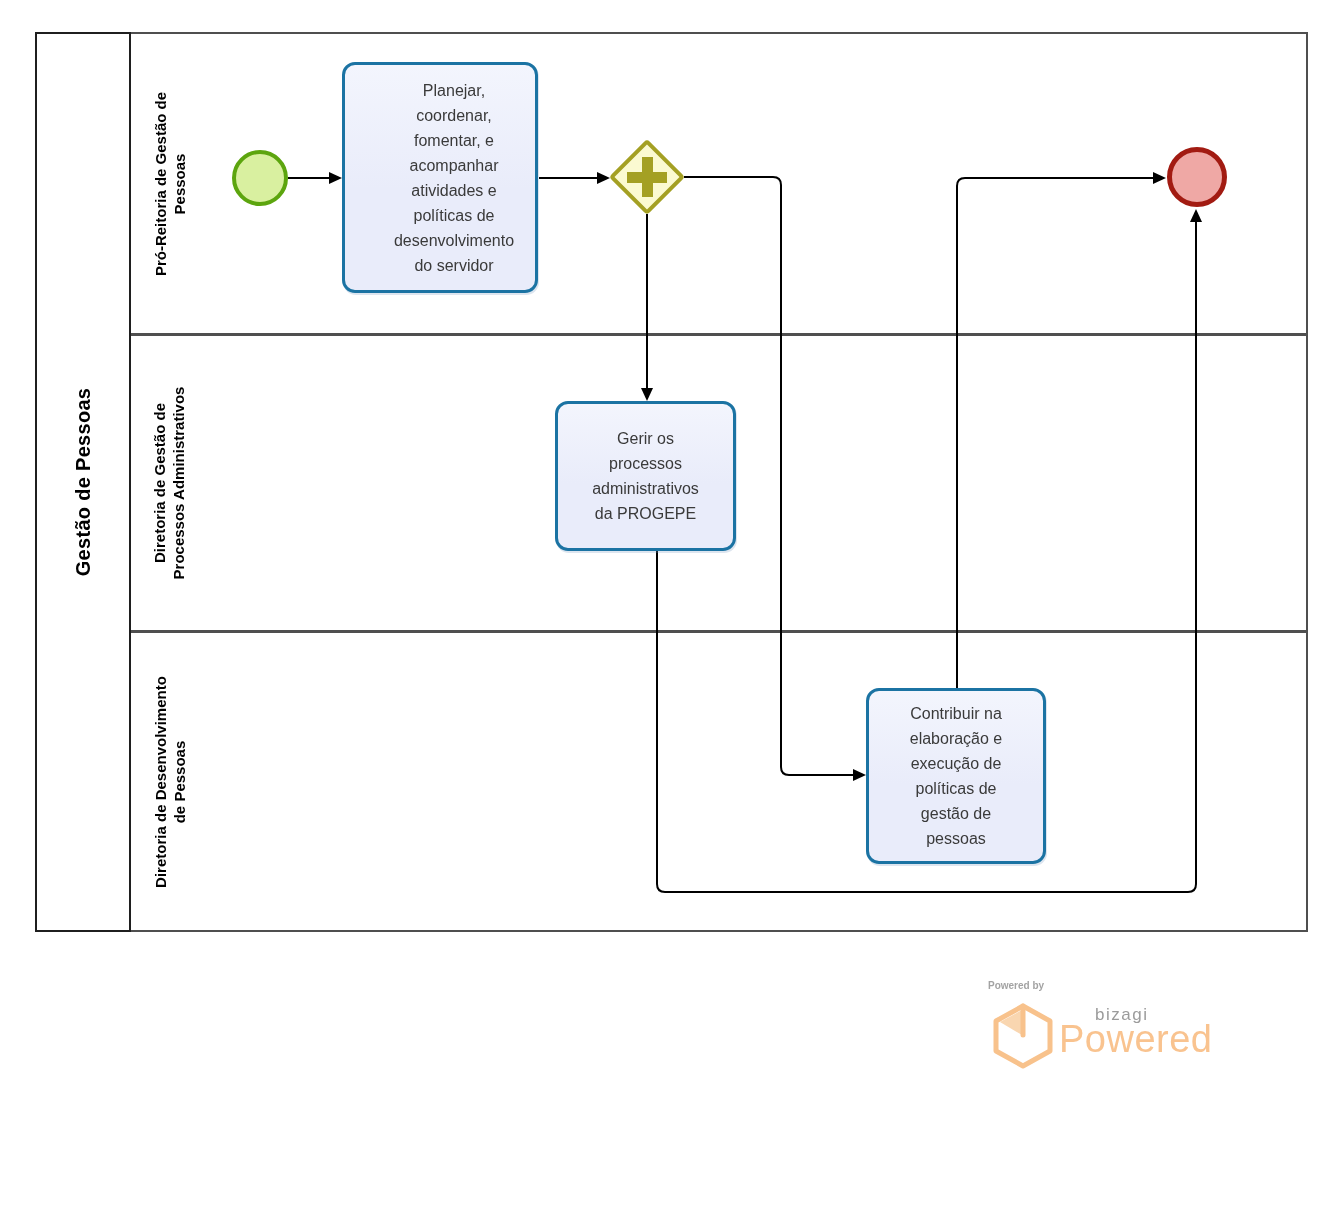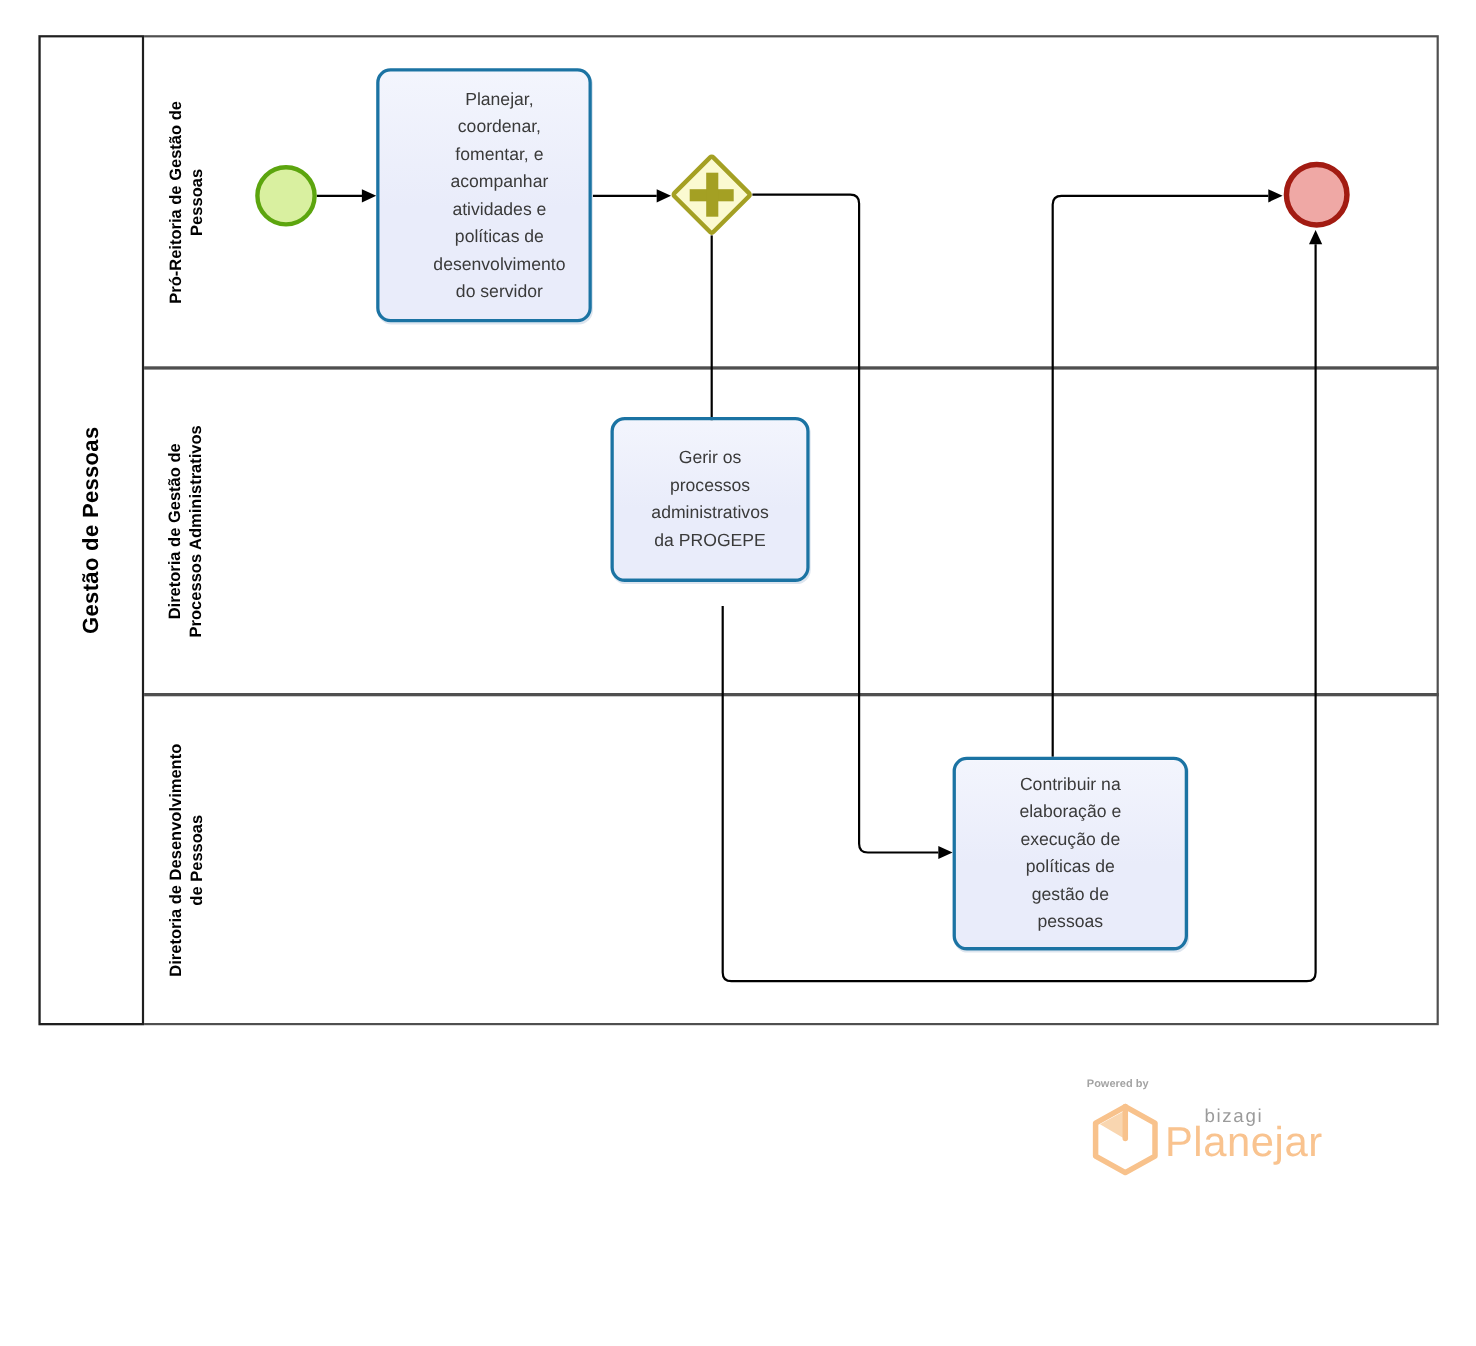--- a/index.html
+++ b/index.html
@@ -63,22 +63,22 @@
     align-items: center;
     justify-content: center;
     text-align: center;
     color: #3a3a3a;
     font-size: 16px;
     line-height: 25px;
     white-space: pre-line;
     box-shadow: 1px 2px 0 rgba(120,150,190,0.25);
   }
   .task.t1 { left: 342px; top: 62px;  width: 196px; height: 231px; padding-left: 28px; }
-  .task.t2 { left: 555px; top: 379px; width: 181px; height: 150px; }
-  .task.t3 { left: 866px; top: 688px; width: 214px; height: 176px; }
+  .task.t2 { left: 555px; top: 401px; width: 181px; height: 150px; }
+  .task.t3 { left: 866px; top: 688px; width: 180px; height: 176px; }
 
   .event-start {
     position: absolute;
     left: 232px; top: 150px;
     width: 56px; height: 56px;
     border-radius: 50%;
     border: 4px solid var(--start-border, #5ca50e);
     background: var(--start-fill, #d9f0a0);
   }
   .event-end {
@@ -225,15 +225,15 @@
 
   <div class="event-end"></div>
 
   <div class="powered-by">Powered by</div>
   <svg class="hexagon" width="64" height="68" viewBox="0 0 64 68">
     <polygon points="30,8 8,20 30,33" fill="#f9d6b0"></polygon>
     <path d="M31 4 L58 19 V49 L31 64 L4 49 V19 Z" stroke="#f8c28c" stroke-width="5" stroke-linejoin="round" fill="none"></path>
     <path d="M31 4 V33" stroke="#f8c28c" stroke-width="5" stroke-linecap="round" fill="none"></path>
   </svg>
   <div class="brand-bizagi">bizagi</div>
-  <div class="brand-modeler">Planejar</div>
+  <div class="brand-modeler">Powered</div>
 
 </div>
 
 </body></html>

